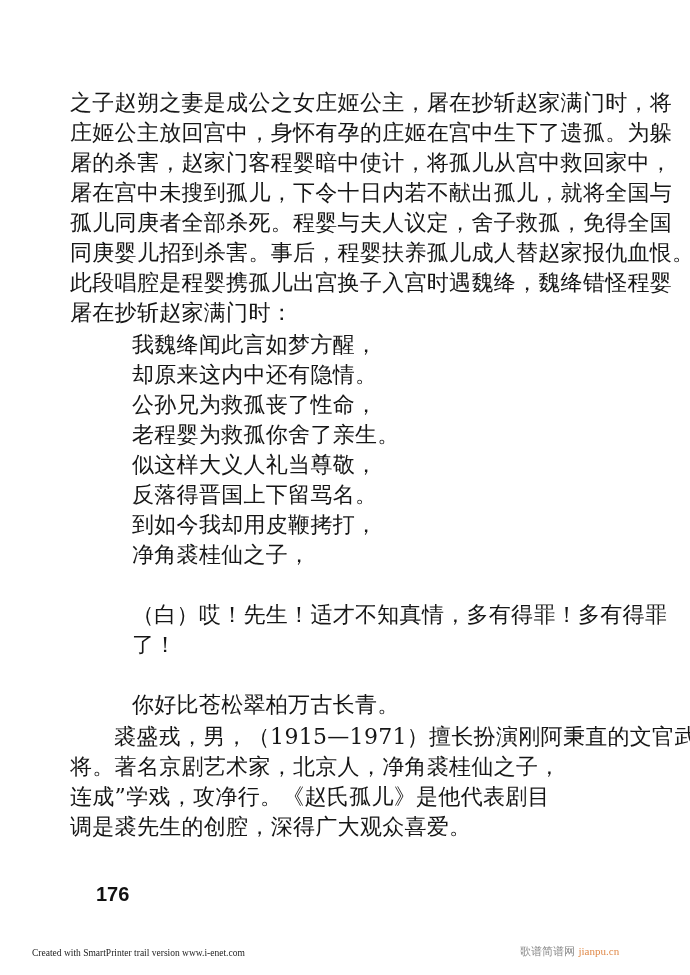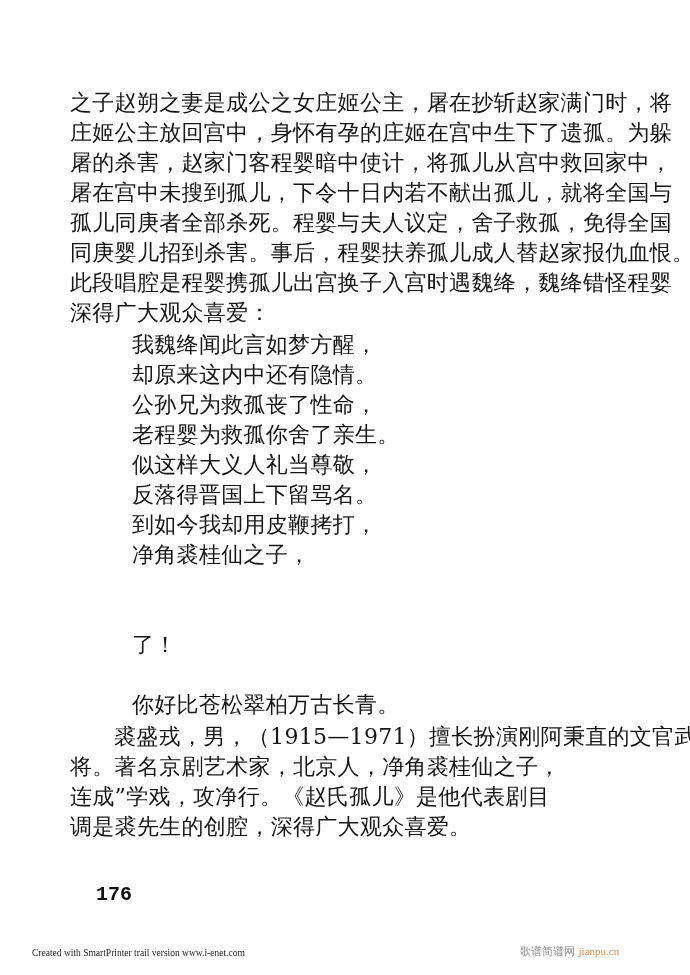--- a/index.html
+++ b/index.html
@@ -9,21 +9,21 @@
     }
     .page { position: absolute; left: 0; top: 0; width: 690px; height: 854px; }
     .line {
       position: absolute; left: 70px; font-size: 22px; line-height: 30px; white-space: nowrap;
       letter-spacing: 0.3px;
     }
     .verse { left: 132px; }
     .indent { left: 114px; }
     .pagenum {
       position: absolute; left: 96px; top: 883px; font-size: 20px; font-weight: bold;
-      font-family: Liberation Mono, monospace; color: #111;
+      font-family: Liberation Sans, sans-serif; color: #111;
     }
     .footer-left {
       position: absolute; left: 32px; top: 948px; font-size: 9.5px; color: #222;
       font-family: Liberation Serif, serif;
     }
     .footer-right {
       position: absolute; left: 520px; top: 944px; font-size: 11px; color: #888;
       font-family: "DejaVu Sans", sans-serif;
     }
     .footer-right .brand { color: #e08a4a; font-family: Liberation Serif, serif; }
@@ -33,30 +33,31 @@
 
 <div class="page">
 
   <div class="line" style="top:88px">之子赵朔之妻是成公之女庄姬公主，屠在抄斩赵家满门时，将</div>
   <div class="line" style="top:118px">庄姬公主放回宫中，身怀有孕的庄姬在宫中生下了遗孤。为躲</div>
   <div class="line" style="top:148px">屠的杀害，赵家门客程婴暗中使计，将孤儿从宫中救回家中，</div>
   <div class="line" style="top:178px">屠在宫中未搜到孤儿，下令十日内若不献出孤儿，就将全国与</div>
   <div class="line" style="top:208px">孤儿同庚者全部杀死。程婴与夫人议定，舍子救孤，免得全国</div>
   <div class="line" style="top:238px">同庚婴儿招到杀害。事后，程婴扶养孤儿成人替赵家报仇血恨。</div>
   <div class="line" style="top:268px">此段唱腔是程婴携孤儿出宫换子入宫时遇魏绛，魏绛错怪程婴</div>
-  <div class="line" style="top:298px">深得广大观众喜爱：</div>
+  <div class="line" style="top:298px">屠在抄斩赵家满门时：</div>
 
   <div class="line verse" style="top:330px">我魏绛闻此言如梦方醒，</div>
   <div class="line verse" style="top:360px">却原来这内中还有隐情。</div>
   <div class="line verse" style="top:390px">公孙兄为救孤丧了性命，</div>
   <div class="line verse" style="top:420px">老程婴为救孤你舍了亲生。</div>
   <div class="line verse" style="top:450px">似这样大义人礼当尊敬，</div>
   <div class="line verse" style="top:480px">反落得晋国上下留骂名。</div>
   <div class="line verse" style="top:510px">到如今我却用皮鞭拷打，</div>
   <div class="line verse" style="top:540px">净角裘桂仙之子，</div>
+  <div class="line verse" style="top:600px">（白）哎！先生！适才不知真情，多有得罪！多有得罪</div>
   <div class="line verse" style="top:630px">了！</div>
   <div class="line verse" style="top:690px">你好比苍松翠柏万古长青。</div>
 
   <div class="line indent" style="top:722px">裘盛戎，男，（1915—1971）擅长扮演刚阿秉直的文官武</div>
   <div class="line" style="top:752px">将。著名京剧艺术家，北京人，净角裘桂仙之子，</div>
   <div class="line" style="top:782px">连成”学戏，攻净行。《赵氏孤儿》是他代表剧目</div>
   <div class="line" style="top:812px">调是裘先生的创腔，深得广大观众喜爱。</div>
 
   <div class="pagenum">176</div>
 

